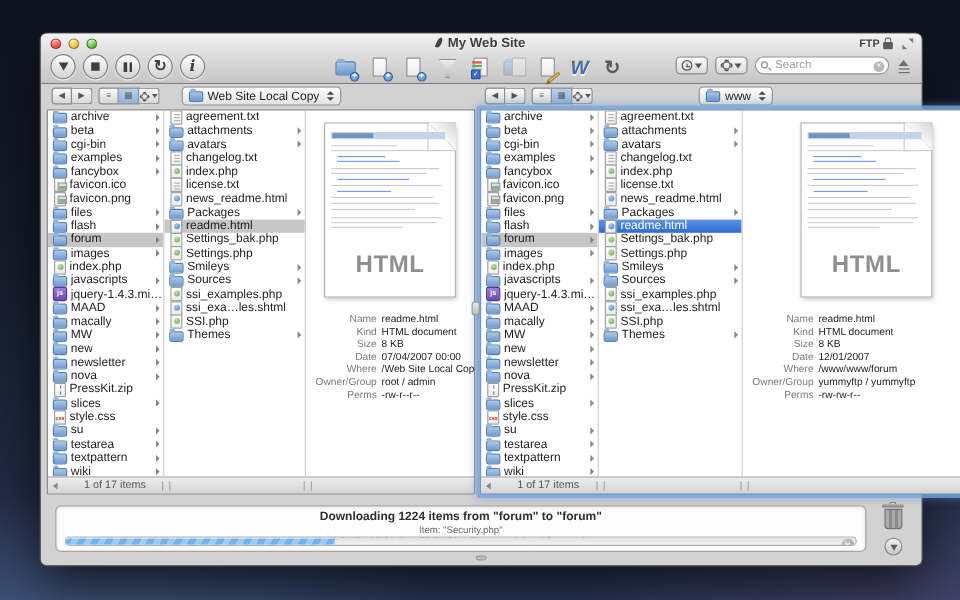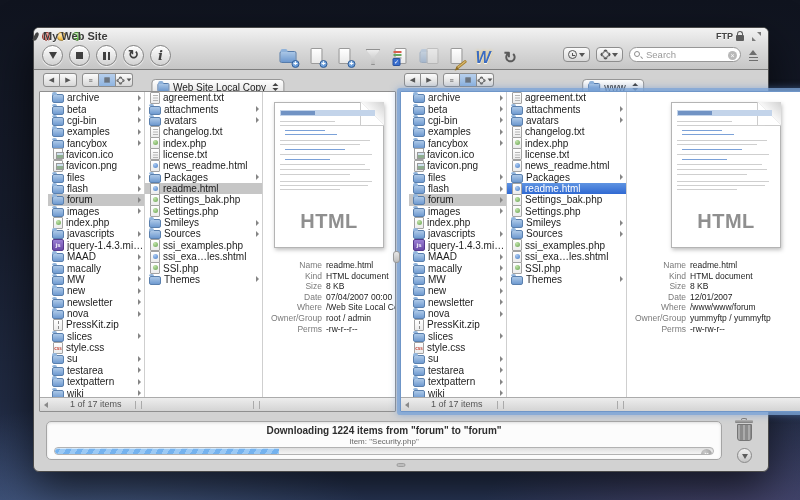--- a/index.html
+++ b/index.html
@@ -24,21 +24,21 @@
   .window{position:absolute;left:33px;top:27px;width:734px;height:443px;border-radius:6px;
     background:#d2d2d2;border:1px solid #4a4a4a;box-shadow:0 18px 45px rgba(0,0,0,.65), inset 0 1px 0 rgba(255,255,255,.7);}
   .chrome{position:absolute;left:0;top:0;right:0;height:41px;border-radius:5px 5px 0 0;
     background:linear-gradient(#f2f2f2,#dcdcdc 45%,#c6c6c6);border-bottom:1px solid #7e7e7e;}
   .titlebar{position:relative;height:17px;}
   .lights{position:absolute;left:8px;top:4px;display:flex;gap:6px;}
   .light{width:9px;height:9px;border-radius:50%;border:1px solid rgba(0,0,0,.35);box-sizing:border-box;box-shadow:inset 0 1px 1px rgba(255,255,255,.6);}
   .l-red{background:radial-gradient(circle at 35% 30%, #ff9a94, #ec5449 60%, #c63a30);}
   .l-yellow{background:radial-gradient(circle at 35% 30%, #ffe7a8, #f6bd3e 60%, #d79c1f);}
   .l-green{background:radial-gradient(circle at 35% 30%, #c2f2b0, #5ec43f 60%, #3f9e27);}
-  .title-wrap{position:absolute;left:0;right:0;top:2px;text-align:left;font-size:11px;font-weight:bold;color:#3c3c3c;text-shadow:0 1px 0 rgba(255,255,255,.8);}
+  .title-wrap{position:absolute;left:0;right:0;top:2px;text-align:center;font-size:11px;font-weight:bold;color:#3c3c3c;text-shadow:0 1px 0 rgba(255,255,255,.8);}
   .proxy{display:inline-block;width:4px;height:9px;background:#444;border-radius:50% 50% 50% 0;transform:rotate(25deg);margin-right:5px;vertical-align:-1px;}
   .badge-wrap{position:absolute;right:24px;top:3px;display:flex;align-items:center;gap:3px;font-size:9px;font-weight:bold;color:#444;text-shadow:0 1px 0 rgba(255,255,255,.7);padding-left:8px;}
   .lock{position:relative;width:8px;height:6px;background:#5c5c5c;border-radius:1px;margin-top:3px;}
   .lock::before{content:"";position:absolute;left:1px;top:-4px;width:4px;height:4px;border:1.5px solid #5c5c5c;border-bottom:none;border-radius:3px 3px 0 0;}
   .fs-glyph{position:absolute;right:7px;top:4px;width:9px;height:9px;}
   .fs-glyph::before{content:"";position:absolute;top:0;right:0;border-top:4px solid #7a7a7a;border-left:4px solid transparent;}
   .fs-glyph::after{content:"";position:absolute;bottom:0;left:0;border-bottom:4px solid #7a7a7a;border-right:4px solid transparent;}
   
   .toolbar{position:relative;height:24px;}
   .tb-left{position:absolute;left:8px;top:0;display:flex;gap:6px;}
@@ -85,32 +85,32 @@
   .panes{position:absolute;left:0;top:41px;right:0;height:343px;}
   .pane{position:absolute;top:0;height:343px;}
   .pane-header{position:relative;height:22px;}
   .navgrp{position:absolute;left:4px;top:4px;display:flex;}
   .navb{width:17px;height:14px;border:1px solid #8d8d8d;border-left:none;background:linear-gradient(#fbfbfb,#d7d7d7);box-sizing:border-box;display:flex;align-items:center;justify-content:center;font-size:7px;color:#555;}
   .navb:first-child{border-left:1px solid #8d8d8d;border-radius:3px 0 0 3px;}
   .navb.endr{border-radius:0 3px 3px 0;}
   .navb.gap{margin-left:5px;border-left:1px solid #8d8d8d;border-radius:3px 0 0 3px;}
   .navb.on{background:linear-gradient(#b7cfec,#8fb4e0);}
   .navb .caret{margin-left:1px;transform:scale(.8);}
-  .path-dd{position:absolute;left:50%;top:10px;transform:translateX(-50%);height:16px;border:1px solid #979797;border-radius:4px;background:linear-gradient(#fefefe,#e2e2e2);display:flex;align-items:center;gap:4px;padding:0 5px;box-sizing:border-box;font-size:10px;color:#222;white-space:nowrap;}
+  .path-dd{position:absolute;left:50%;top:3px;transform:translateX(-50%);height:16px;border:1px solid #979797;border-radius:4px;background:linear-gradient(#fefefe,#e2e2e2);display:flex;align-items:center;gap:4px;padding:0 5px;box-sizing:border-box;font-size:10px;color:#222;white-space:nowrap;}
   .mini-folder{width:12px;height:9px;background:linear-gradient(#a9c6e6,#6d98ce);border:1px solid #567cab;border-radius:1.5px;box-sizing:border-box;position:relative;}
   .mini-folder::before{content:"";position:absolute;left:0;top:-2.5px;width:5px;height:2.5px;background:#8fb2da;border-radius:1.5px 1.5px 0 0;}
   .updown{display:flex;flex-direction:column;gap:1.5px;margin-left:2px;}
   .updown i{display:block;width:0;height:0;border-left:3px solid transparent;border-right:3px solid transparent;}
   .updown .u{border-bottom:3.5px solid #444;}
   .updown .d{border-top:3.5px solid #444;}
   .playbtn{position:absolute;right:2px;top:4px;width:15px;height:15px;border-radius:50%;border:1px solid #838383;background:linear-gradient(#fdfdfd,#cfcfcf);box-sizing:border-box;display:flex;align-items:center;justify-content:center;}
   .playbtn i{width:0;height:0;border-top:3.5px solid transparent;border-bottom:3.5px solid transparent;border-left:5.5px solid #3f3f3f;margin-left:1px;}
   .bwrap{position:absolute;left:0;top:22px;right:0;bottom:0;border:1px solid #8f8f8f;background:#fff;border-radius:1px;}
   .pane.active .bwrap{border-color:#6f96c8;box-shadow:0 0 0 3px rgba(125,165,215,.75),0 0 7px 3px rgba(90,140,210,.5);}
-  .browser{position:absolute;left:0;top:0;right:0;bottom:14px;display:flex;overflow:hidden;padding-left:8px;}
+  .browser{position:absolute;left:0;top:0;right:0;bottom:14px;display:flex;overflow:hidden;}
   .col{box-sizing:border-box;border-right:1px solid #cfcfcf;overflow:hidden;}
   .row{display:flex;align-items:center;gap:3px;height:11.37px;padding-left:4px;font-size:10px;color:#1c1c1c;white-space:nowrap;}
   .row .lbl{overflow:hidden;text-overflow:ellipsis;}
   .sel-gray{background:#c6c6c6;}
   .sel-blue{background:linear-gradient(#5f94e2,#3069d2);color:#fff;}
   .disc{margin-left:auto;margin-right:3px;width:0;height:0;border-left:3.5px solid #858585;border-top:3px solid transparent;border-bottom:3px solid transparent;flex:0 0 auto;}
   
   .fi{position:relative;width:12px;height:12px;flex:0 0 12px;}
   .fi-folder{background:linear-gradient(#adc9e8,#6f9ad0);border:1px solid #5a80ae;border-radius:2px;box-sizing:border-box;height:9px;margin-top:2px;}
   .fi-folder::before{content:"";position:absolute;left:-1px;top:-3px;width:5px;height:2.5px;background:#92b5dc;border-radius:2px 2px 0 0;}

